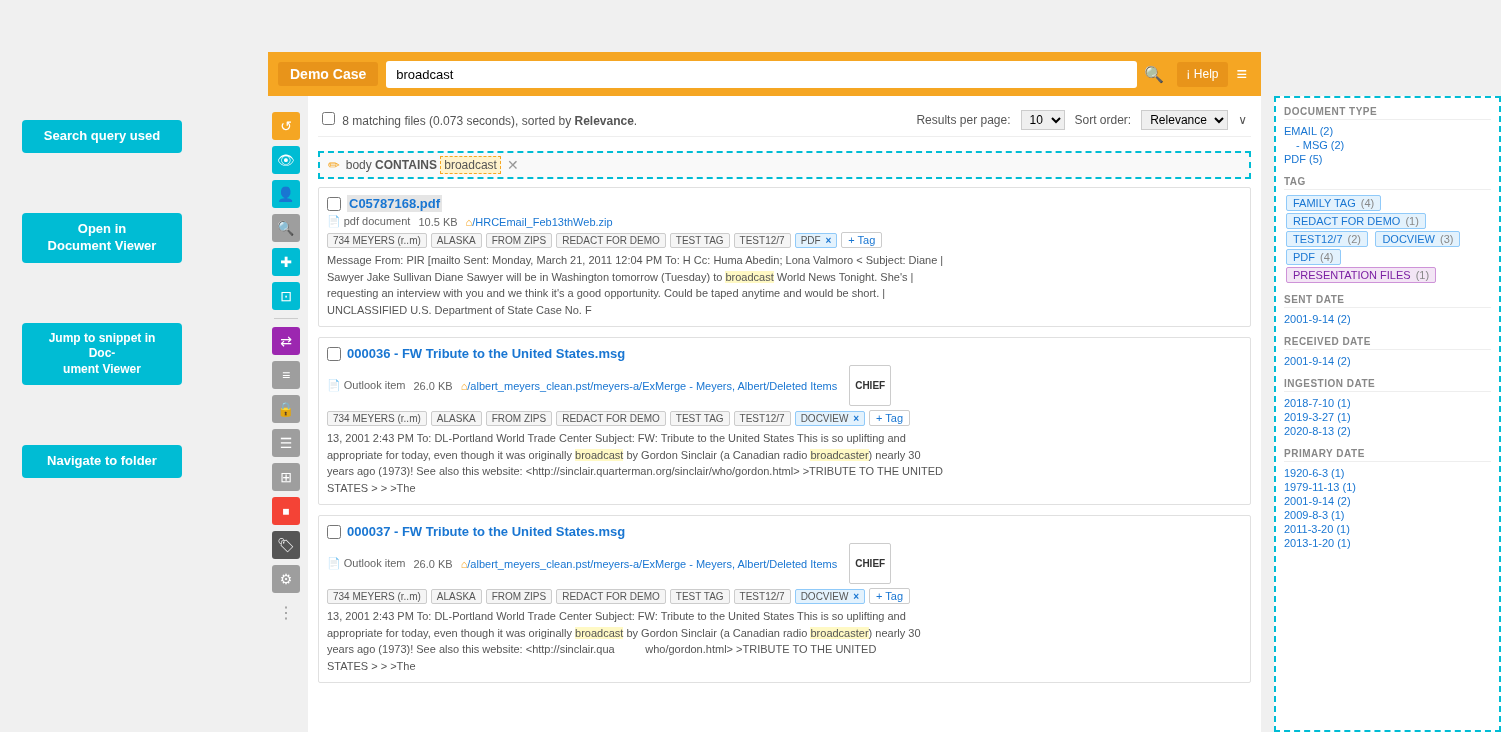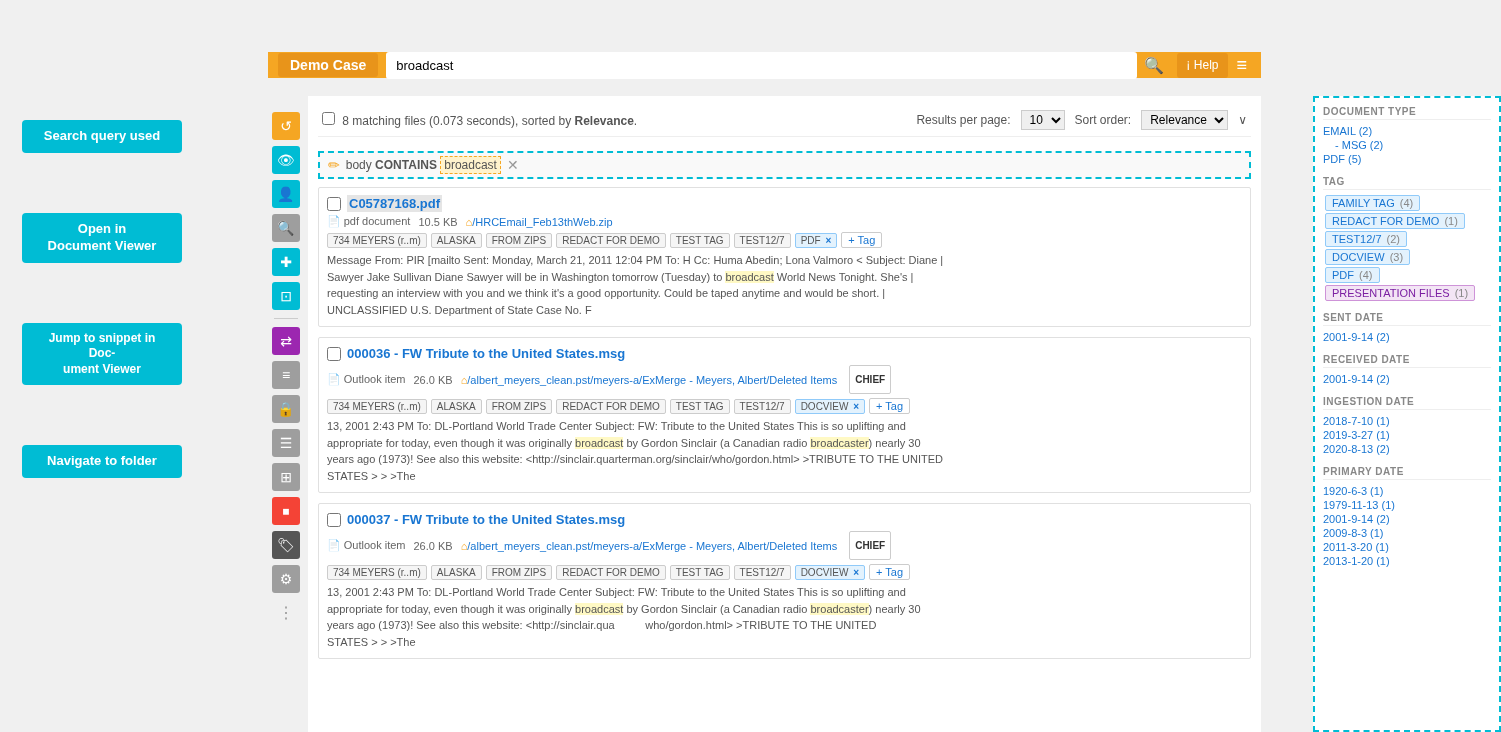--- a/index.html
+++ b/index.html
@@ -1,21 +1,21 @@
 <!DOCTYPE html>
 <html><head>
   <meta charset="utf-8">
   <style>
     * { box-sizing: border-box; margin: 0; padding: 0; }
     body { font-family: Arial, sans-serif; font-size: 12px; background: #f0f0f0; color: #333; }
 
     
     .top-bar {
       display: flex; align-items: center;
-      background: #f5a623; height: 26px; padding: 0 10px;
+      background: #f5a623; height: 44px; padding: 0 10px;
       position: absolute; left: 268px; right: 240px; top: 52px;
     }
     .case-label {
       color: #fff; font-weight: bold; font-size: 14px;
       background: #e8941a; padding: 4px 12px; border-radius: 3px;
       white-space: nowrap; margin-right: 8px;
     }
     .search-input {
       flex: 1; border: none; outline: none; padding: 6px 10px;
       font-size: 13px; background: #fff; border-radius: 3px;
@@ -106,41 +106,41 @@
     .doc-header { display: flex; align-items: center; gap: 6px; margin-bottom: 4px; }
     .doc-checkbox { width: 14px; height: 14px; cursor: pointer; }
     .doc-title { color: #1976d2; font-size: 13px; font-weight: bold; text-decoration: none; cursor: pointer; }
     .doc-meta { display: flex; align-items: center; gap: 8px; margin-bottom: 4px; flex-wrap: wrap; }
     .doc-type { color: #666; font-size: 11px; display: flex; align-items: center; gap: 3px; }
     .doc-size { color: #666; font-size: 11px; }
     .doc-path { color: #1976d2; font-size: 11px; }
     .doc-path-icon { color: #f5a623; }
     .chief-badge {
       background: #fff; border: 1px solid #ccc; color: #333;
-      font-size: 10px; font-weight: bold; padding: 8px 5px; border-radius: 2px;
+      font-size: 10px; font-weight: bold; padding: 14px 5px; border-radius: 2px;
       margin-left: 4px;
     }
     .tags-row { display: flex; align-items: center; gap: 4px; flex-wrap: wrap; margin-bottom: 4px; }
     .tag {
       border: 1px solid #ccc; color: #555; font-size: 10px;
       padding: 1px 5px; border-radius: 2px; cursor: pointer;
       background: #f5f5f5;
     }
     .tag.selected { background: #e3f2fd; border-color: #90caf9; }
     .tag-close { color: #1976d2; font-weight: bold; margin-left: 2px; }
     .tag-add {
       border: 1px solid #ccc; color: #1976d2; font-size: 11px;
       padding: 1px 6px; border-radius: 2px; cursor: pointer; background: #fff;
     }
     .doc-snippet { font-size: 11px; color: #555; line-height: 1.5; }
     .snippet-highlight { background: #fff9c4; font-weight: normal; }
 
     
     .filter-panel {
-      position: absolute; right: 0; top: 96px; width: 188px;
+      position: absolute; right: 0; top: 96px; width: 227px;
       background: #fff; border-left: 1px solid #e0e0e0;
       padding: 8px; overflow-y: auto; bottom: 0;
       border: 2px dashed #00bcd4;
     }
     .filter-section { margin-bottom: 10px; }
     .filter-title {
       font-size: 10px; font-weight: bold; color: #888;
       text-transform: uppercase; letter-spacing: 0.5px;
       padding-bottom: 2px; margin-bottom: 4px;
       border-bottom: 1px solid #eee;

